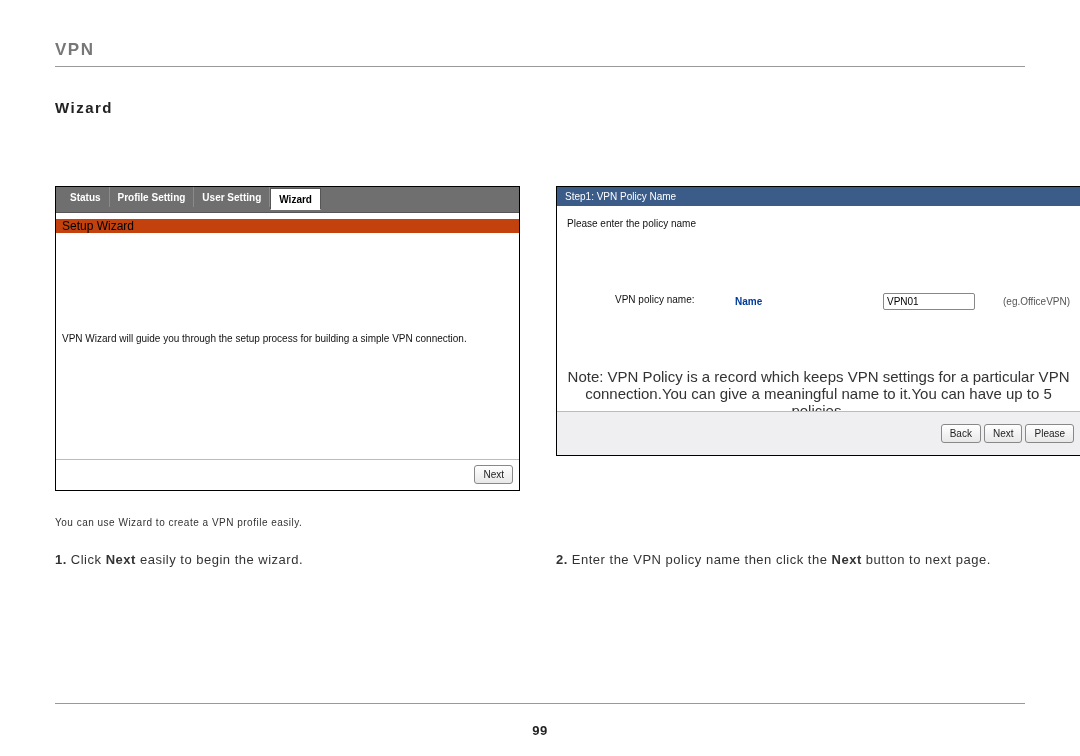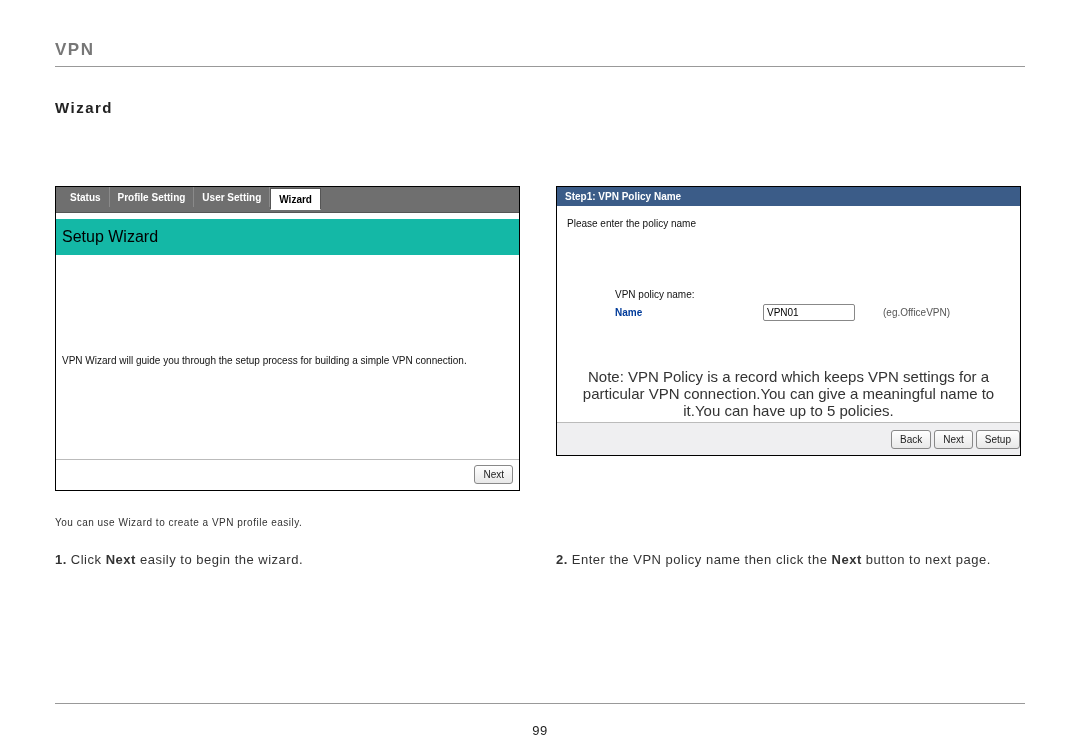--- a/index.html
+++ b/index.html
@@ -64,24 +64,24 @@
   .tab.active {
     background: #fff;
     color: #000;
     border: 1px solid #555;
     border-bottom: 1px solid #fff;
     position: relative;
     top: 1px;
   }
   .below-tabs { height: 6px; background: #fff; }
   .greybar {
-    background: #14b8a6;
+    background: #c2410c;
     color: #000;
-    font-size: 16px;
-    padding: 9px 6px;
+    font-size: 12px;
+    padding: 0 6px;
   }
   .shot-body {
     font-size: 10px;
     color: #111;
     padding: 100px 6px 0 6px;
   }
   .shot-footer {
     position: absolute;
     right: 6px;
     bottom: 6px;
@@ -106,21 +106,21 @@
     border: 1px solid #000;
     height: 270px;
     background: #fff;
     position: relative;
     overflow: hidden;
   }
   .bluebar {
     background: #3b5c88;
     color: #fff;
     font-size: 10px;
-    font-weight: bold;
+    font-weight: normal;
     padding: 4px 8px;
   }
   .r-body {
     font-size: 10px;
     color: #111;
     padding: 12px 10px 0 10px;
   }
   .r-row { display: flex; align-items: center; margin-top: 60px; padding-left: 48px; }
   .r-label-left  { width: 120px; color: #003b9a; font-weight: bold; }
   .r-input {
@@ -132,26 +132,27 @@
     border-radius: 2px;
   }
   .r-hint  { color: #555; font-size: 10px; }
   .r-note  {
     font-size: 15px;
     color: #333;
     padding: 6px 10px 8px 10px;
     text-align: center;
   }
   .r-foot  {
-    height: 33px;
+    height: 44px;
     background: #efeff1;
     border-top: 1px solid #bbb;
     display: flex;
     justify-content: flex-end;
     align-items: center;
+    padding-right: 6px;
     position: absolute;
     left: 0; right: 0; bottom: 0;
   }
 
   
   .caption { font-size: 10px; color: #333; letter-spacing: 0.5px; margin-top: 24px; line-height: 1.5; }
   .step-list { display: flex; gap: 36px; margin-top: 20px; }
   .step-col {
     flex: 0 0 465px;
     font-size: 13px;
@@ -162,21 +163,21 @@
   }
   .step-num  { font-weight: bold; margin-right: 4px; white-space: nowrap; }
   .step-text b { font-weight: bold; }
 
   .pagenum {
     position: absolute;
     bottom: 18px;
     left: 0; right: 0;
     text-align: center;
     font-size: 13px;
-    font-weight: normal;
+    font-weight: bold;
     letter-spacing: 0.5px;
   }
 </style>
 </head>
 <body>
 
 <div class="page">
 
   <div class="h1">VPN</div>
   <hr class="hr">
@@ -203,37 +204,37 @@
 
       <div class="caption">You can use Wizard to create a VPN profile easily.</div>
     </div>
 
     <div class="col">
       <div class="shotR">
         <div class="bluebar">Step1: VPN Policy Name</div>
         <div class="r-body">
           <div>Please enter the policy name</div>
           <div class="r-row">
-            <div style="display:flex; flex-direction:column;">
+            <div style="display:flex; flex-direction:row;">
               <div style="display:flex; align-items:center;">
                 <div style="width:120px;">VPN policy name:</div>
               </div>
               <div style="display:flex; align-items:center; margin-top:4px;gap:28px;">
                 <div class="r-label-left">Name</div>
                 <input class="r-input" value="VPN01" style="">
                 <span class="r-hint">(eg.OfficeVPN)</span>
               </div>
             </div>
           </div>
         </div>
         <div class="r-note" style="position:absolute; left:0; right:0; bottom:28px;">Note: VPN Policy is a record which keeps VPN settings for a particular VPN connection.You can give a meaningful name to it.You can have up to 5 policies.</div>
         <div class="r-foot">
           <span class="btn">Back</span>
           <span class="btn">Next</span>
-          <span class="btn">Setup</span>
+          <span class="btn">Please</span>
         </div>
       </div>
     </div>
   </div>
 
   <div class="step-list">
     <div class="step-col">
       <span class="step-num">1.</span>
       <span class="step-text">
         <span>Click </span><b>Next</b><span> easily to begin the wizard.</span>

